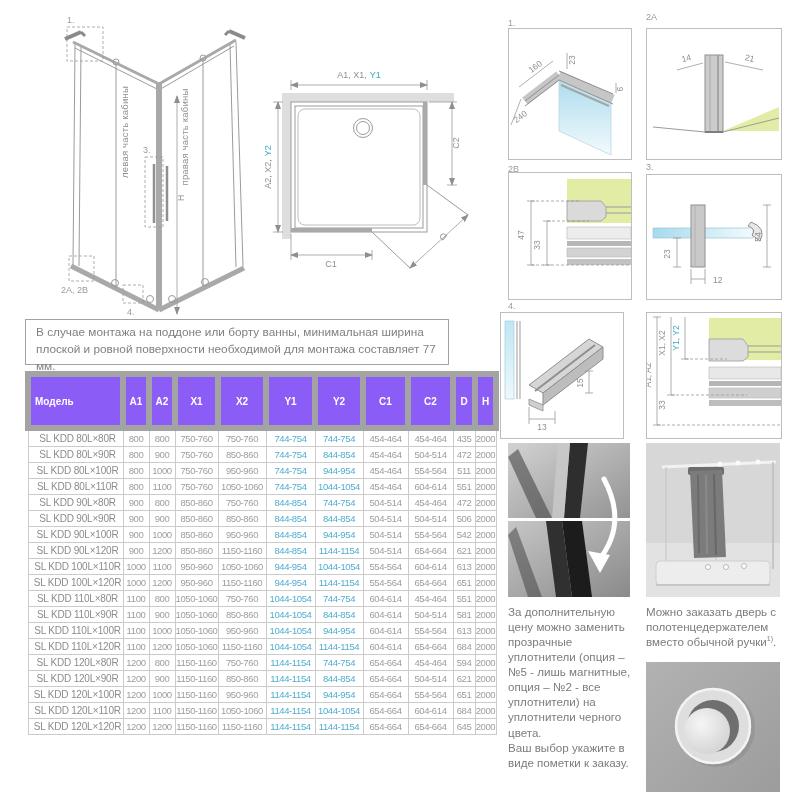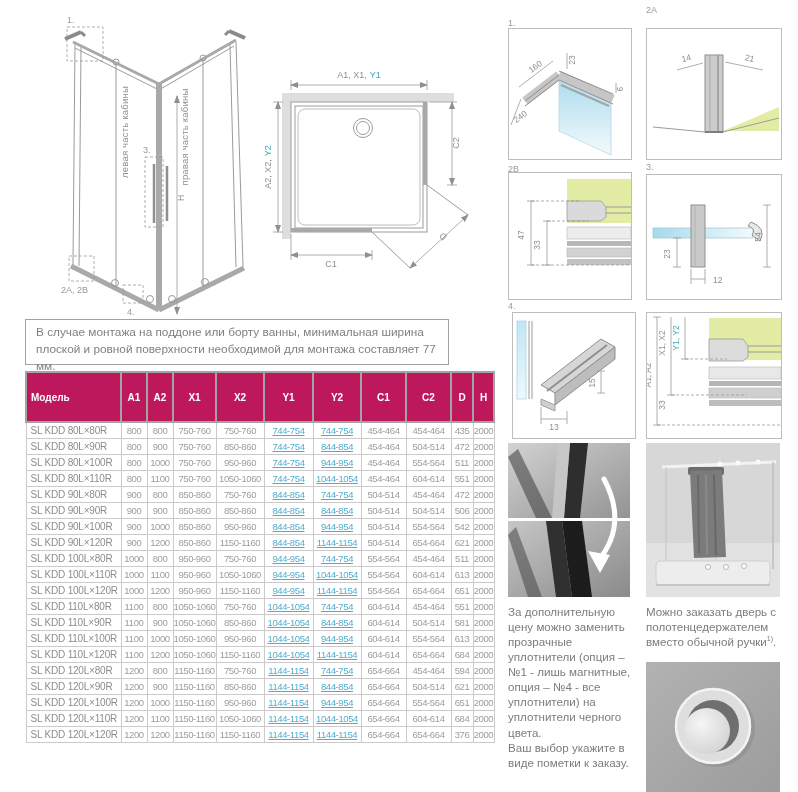--- a/index.html
+++ b/index.html
@@ -13,25 +13,25 @@
   .dim{stroke:#9b9b9b;stroke-width:.8;fill:none;}
   .thin{stroke:#9b9b9b;stroke-width:1;fill:none;}
   .dash{stroke:#9b9b9b;stroke-width:.8;fill:none;stroke-dasharray:3,2;}
   .box{position:absolute;border:1px solid #bdbdbd;background:#fff;}
   .boxlabel{position:absolute;font-size:9px;color:#9a9a9a;}
   .photo{position:absolute;overflow:hidden;}
   
   #note{position:absolute;left:25px;top:319px;width:424px;height:46px;border:1px solid #a2a2a2;box-sizing:border-box;color:#808080;font-size:11.8px;line-height:1.42;padding:4px 0 0 10px;}
   
   #spec-table{position:absolute;left:25px;top:371px;border-collapse:collapse;table-layout:fixed;width:468px;}
-  #spec-table th{background:#be185d;color:#fff;font-size:10px;font-weight:bold;border:2px solid #a3a3a3;height:16px;padding:16px 1px;text-align:center;}
+  #spec-table th{background:#8b5cf6;color:#fff;font-size:10px;font-weight:bold;border:6px solid #a3a3a3;height:16px;padding:16px 1px;text-align:center;}
   #spec-table th.model-h{text-align:left;padding-left:4px;}
   #spec-table td{border:1px solid #cbcbcb;color:#9d9d9d;font-size:9.5px;letter-spacing:-0.4px;text-align:center;height:15px;padding:0;white-space:nowrap;overflow:hidden;}
-  #spec-table td.model{font-size:10px;text-align:left;padding-left:4px;color:#8c8c8c;letter-spacing:-0.2px;}
-  #spec-table td.teal{color:#52adcd;text-decoration:underline;}
+  #spec-table td.model{font-size:10px;text-align:center;padding-left:4px;color:#8c8c8c;letter-spacing:-0.2px;}
+  #spec-table td.teal{color:#52adcd;}
   
   .rtext{position:absolute;color:#7c7c7c;font-size:11.6px;line-height:1.3;}
   sup{font-size:7px;vertical-align:super;}
 </style>
 </head>
 <body>
 
 <div id="page">
 
   <svg style="position:absolute;left:15px;top:2px" width="235" height="318" viewBox="0 0 235 318">
@@ -273,33 +273,20 @@
           <td>850-860</td>
           <td>1150-1160</td>
           <td class="teal">844-854</td>
           <td class="teal">1144-1154</td>
           <td>504-514</td>
           <td>654-664</td>
           <td>621</td>
           <td>2000</td>
         </tr>
         <tr>
-          <td class="model">SL KDD 100L×80R</td>
-          <td>1000</td>
-          <td>800</td>
-          <td>950-960</td>
-          <td>750-760</td>
-          <td class="teal">944-954</td>
-          <td class="teal">744-754</td>
-          <td>554-564</td>
-          <td>454-464</td>
-          <td>511</td>
-          <td>2000</td>
-        </tr>
-        <tr>
           <td class="model">SL KDD 100L×110R</td>
           <td>1000</td>
           <td>1100</td>
           <td>950-960</td>
           <td>1050-1060</td>
           <td class="teal">944-954</td>
           <td class="teal">1044-1054</td>
           <td>554-564</td>
           <td>604-614</td>
           <td>613</td>
@@ -425,21 +412,21 @@
         <tr>
           <td class="model">SL KDD 120L×120R</td>
           <td>1200</td>
           <td>1200</td>
           <td>1150-1160</td>
           <td>1150-1160</td>
           <td class="teal">1144-1154</td>
           <td class="teal">1144-1154</td>
           <td>654-664</td>
           <td>654-664</td>
-          <td>376</td>
+          <td>645</td>
           <td>2000</td>
         </tr>
       </tbody>
   </table>
 
   <div class="boxlabel" style="left:508px;top:18px">1.</div>
   <div class="box" style="left:508px;top:28px;width:122px;height:130px">
     <svg width="122" height="130" viewBox="0 0 122 130">
       <defs>
         <linearGradient id="gd1" x1="0" y1="0" x2="0" y2="1">
@@ -460,21 +447,21 @@
       <text class="dimtext" transform="rotate(-37 28 40)" x="28" y="40" text-anchor="middle">160</text>
       <line class="dim" x1="2" y1="96" x2="12" y2="70"></line>
       <text class="dimtext" transform="rotate(-37 13 90)" x="13" y="90" text-anchor="middle">240</text>
       <line class="dim" x1="58" y1="24" x2="58" y2="40"></line>
       <text class="dimtext" transform="rotate(-90 66 31)" x="66" y="31" text-anchor="middle">23</text>
       <line class="dim" x1="107" y1="54" x2="107" y2="64"></line>
       <text class="dimtext" transform="rotate(-90 114 60)" x="114" y="60" text-anchor="middle">6</text>
     </svg>
   </div>
 
-  <div class="boxlabel" style="left:646px;top:5px">2A</div>
+  <div class="boxlabel" style="left:646px;top:12px">2A</div>
   <div class="box" style="left:646px;top:28px;width:134px;height:130px">
     <svg width="134" height="130" viewBox="0 0 134 130">
       <polygon points="76,102 132,78 132,102" fill="#e3eca5"></polygon>
       <line class="thin" x1="6" y1="98" x2="58" y2="103"></line>
       <line class="thin" x1="76" y1="103" x2="132" y2="89"></line>
       <rect x="58" y="26" width="18" height="77" fill="#cccccc" stroke="#8f8f8f" stroke-width="1"></rect>
       <line x1="63" y1="26" x2="63" y2="103" stroke="#a8a8a8" stroke-width="1"></line>
       <line x1="71" y1="26" x2="71" y2="103" stroke="#9a9a9a" stroke-width="1.6"></line>
       <line x1="58" y1="103" x2="76" y2="103" stroke="#7d7d7d" stroke-width="2"></line>
 
@@ -534,21 +521,21 @@
         <line class="dim" x1="58" y1="94" x2="58" y2="109"></line>
       <text class="dimtext" x="66" y="108">12</text>
       <line class="dim" x1="120" y1="30" x2="120" y2="92"></line>
       <line class="dim" x1="116" y1="30" x2="124" y2="30"></line>
         <line class="dim" x1="116" y1="92" x2="124" y2="92"></line>
       <text class="dimtext" transform="rotate(-90 114 62)" x="114" y="62" text-anchor="middle">54</text>
     </svg>
   </div>
 
   <div class="boxlabel" style="left:508px;top:301px">4.</div>
-  <div class="box" style="left:512px;top:312px;width:122px;height:125px">
+  <div class="box" style="left:500px;top:312px;width:122px;height:125px">
     <svg width="122" height="125" viewBox="0 0 122 125">
       <defs>
         <linearGradient id="gd4" x1="0" y1="0" x2="0" y2="1">
           <stop offset="0" stop-color="#bfe6f4"></stop>
             <stop offset="1" stop-color="#eef9fd"></stop>
         </linearGradient>
       </defs>
       <rect x="4" y="8" width="9" height="78" fill="url(#gd4)" stroke="#a9cdda" stroke-width="0.7"></rect>
       <line class="thin" x1="16" y1="8" x2="16" y2="86"></line>
       <line class="thin" x1="19" y1="8" x2="19" y2="86"></line>
@@ -640,21 +627,21 @@
       <line x1="68" y1="31" x2="70" y2="112" stroke="#676767" stroke-width="2"></line>
       <rect x="10" y="118" width="114" height="24" rx="4" fill="#ededed" stroke="#cfcfcf"></rect>
       <circle cx="62" cy="124" r="2.5" fill="#ffffff" stroke="#a8a8a8" stroke-width="0.8"></circle>
       <circle cx="80" cy="124" r="2.5" fill="#ffffff" stroke="#a8a8a8" stroke-width="0.8"></circle>
       <circle cx="98" cy="123" r="2.5" fill="#ffffff" stroke="#a8a8a8" stroke-width="0.8"></circle>
       <line x1="10" y1="142" x2="124" y2="142" stroke="#c6c6c6" stroke-width="2"></line>
     </svg>
   </div>
 
   <div class="rtext" style="left:508px;top:604px;width:126px">
-    <div>За дополнительную цену можно заменить прозрачные уплотнители (опция – №1 - лишь магнитные, опция – №4 - все уплотнители)  на уплотнители черного цвета.</div>
+    <div>За дополнительную цену можно заменить прозрачные уплотнители (опция – №5 - лишь магнитные, опция – №2 - все уплотнители)  на уплотнители черного цвета.</div>
     <div>Ваш выбор укажите в виде пометки к заказу.</div>
   </div>
 
   <div class="rtext" style="left:646px;top:604px;width:138px">
     <span>Можно заказать дверь с полотенцедержателем вместо обычной ручки</span><sup>1)</sup><span>.</span>
   </div>
 
   <div class="photo" style="left:646px;top:662px;width:134px;height:130px">
     <svg width="134" height="130" viewBox="0 0 134 130">
       <defs>

